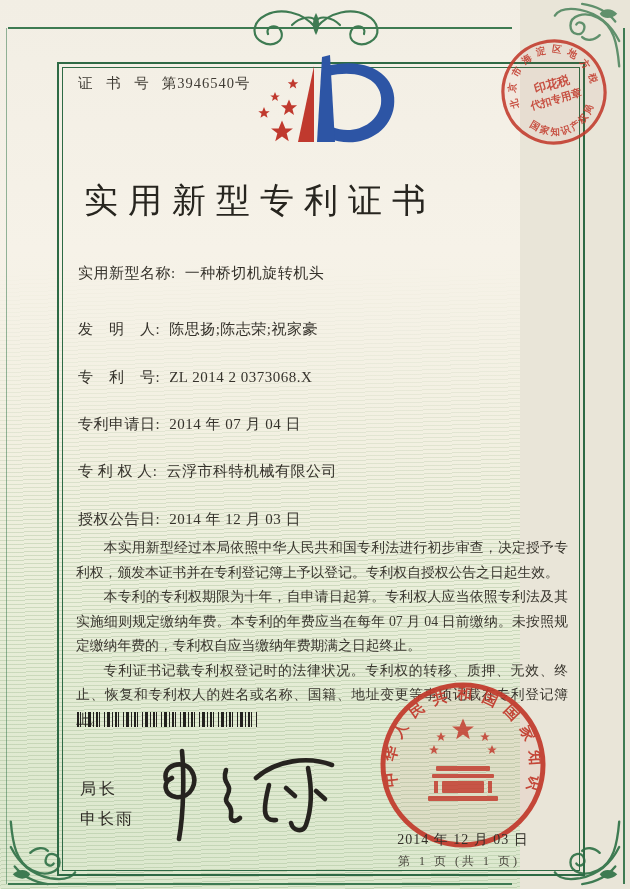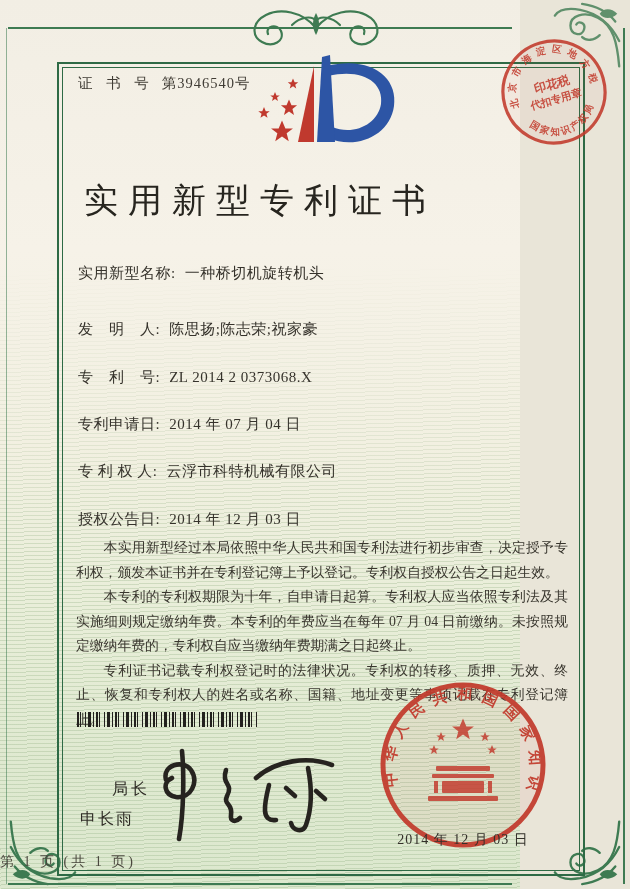--- a/index.html
+++ b/index.html
@@ -45,31 +45,31 @@
   .field .lab{margin-right:9px;}
   .paras{
     position:absolute;left:76px;top:536px;width:492px;
     font-size:13.8px;line-height:24.5px;color:#39362e;text-align:justify;
   }
   .paras p{margin:0;text-indent:2em;}
   .barcode{
     position:absolute;left:77px;top:712px;width:182px;height:15px;
     background:repeating-linear-gradient(90deg,#23211e 0 2px,transparent 2px 3px,#23211e 3px 4px,transparent 4px 8px,#23211e 8px 9px,transparent 9px 11px,#23211e 11px 14px,transparent 14px 16px,#23211e 16px 17px,transparent 17px 19px);
   }
-  .signer-title{position:absolute;left:80px;top:779px;font-size:16px;letter-spacing:3px;color:#2d2a24;margin-left:32px;}
+  .signer-title{position:absolute;left:80px;top:779px;font-size:16px;letter-spacing:3px;color:#2d2a24;}
   .signer-name{position:absolute;left:80px;top:809px;font-size:16px;letter-spacing:2px;color:#2d2a24;}
   .sig-svg{position:absolute;left:138px;top:742px;}
   .seal-svg{position:absolute;left:377px;top:680px;opacity:.93;}
   .seal-date{
     position:absolute;left:377px;top:831px;width:172px;text-align:center;
     font-size:14px;color:#33302a;letter-spacing:1px;white-space:nowrap;
   }
   .footer{
-    position:absolute;left:0;right:0;top:853px;text-align:left;
-    font-size:14px;letter-spacing:3px;color:#4a473e;
+    position:absolute;left:0;right:0;top:853px;text-align:right;
+    font-size:12px;letter-spacing:3px;color:#4a473e;
   }
 </style>
 </head>
 <body>
 
 <div class="stage">
 
   <svg width="0" height="0" style="position:absolute">
     <defs>
       <path id="st" d="M0,-10 L2.94,-3.09 L9.51,-3.09 L4.05,1.18 L5.88,8.09 L0,4 L-5.88,8.09 L-4.05,1.18 L-9.51,-3.09 L-2.94,-3.09 Z"></path>

